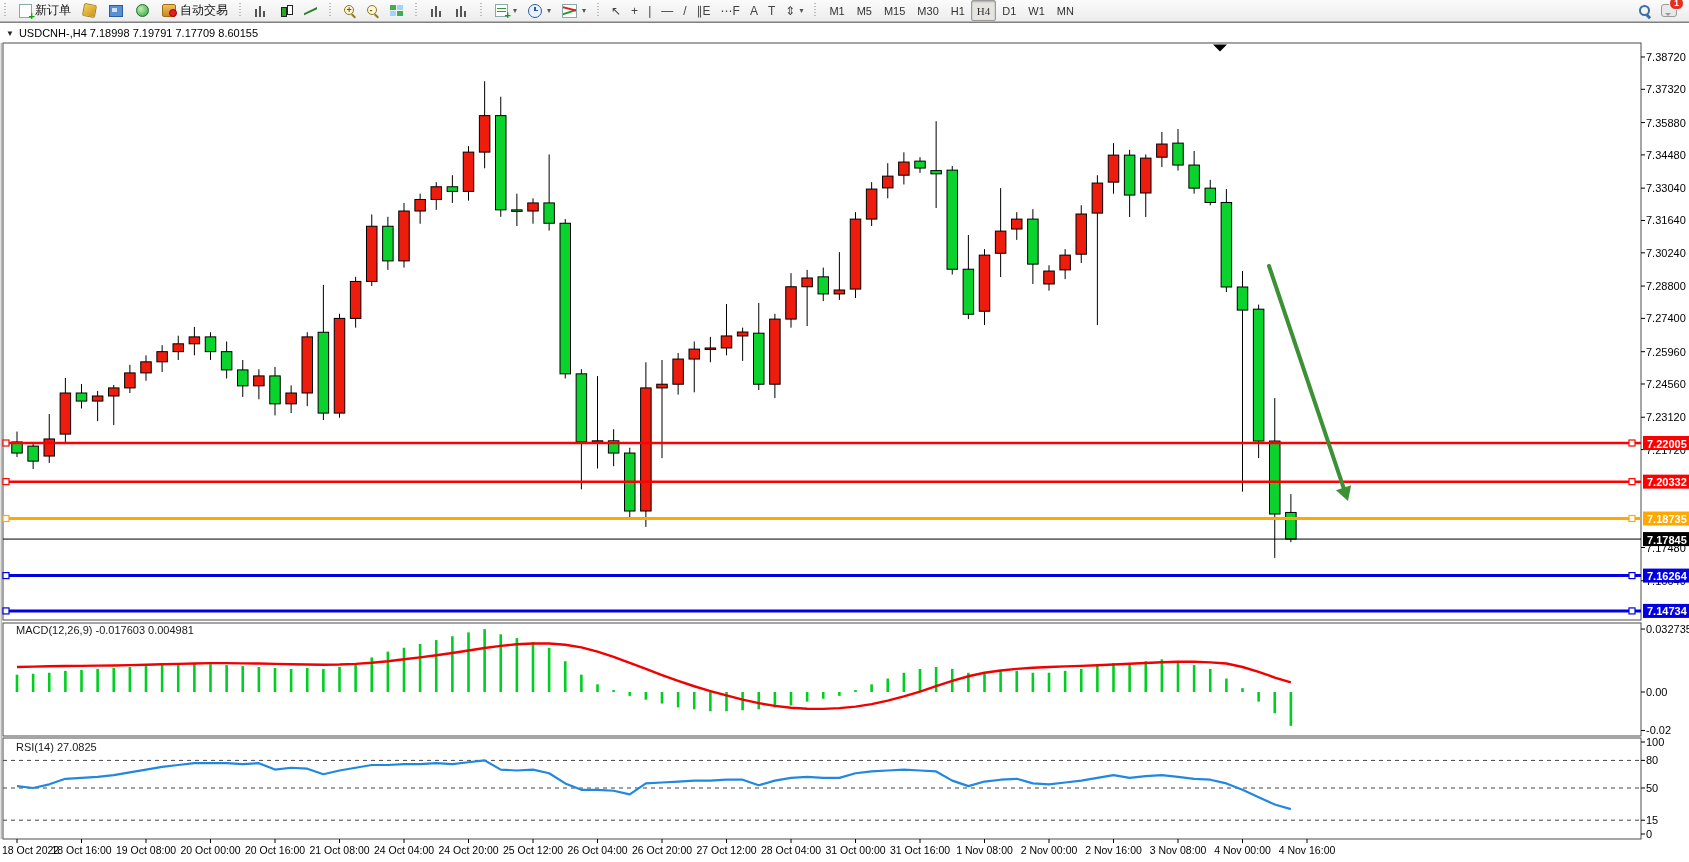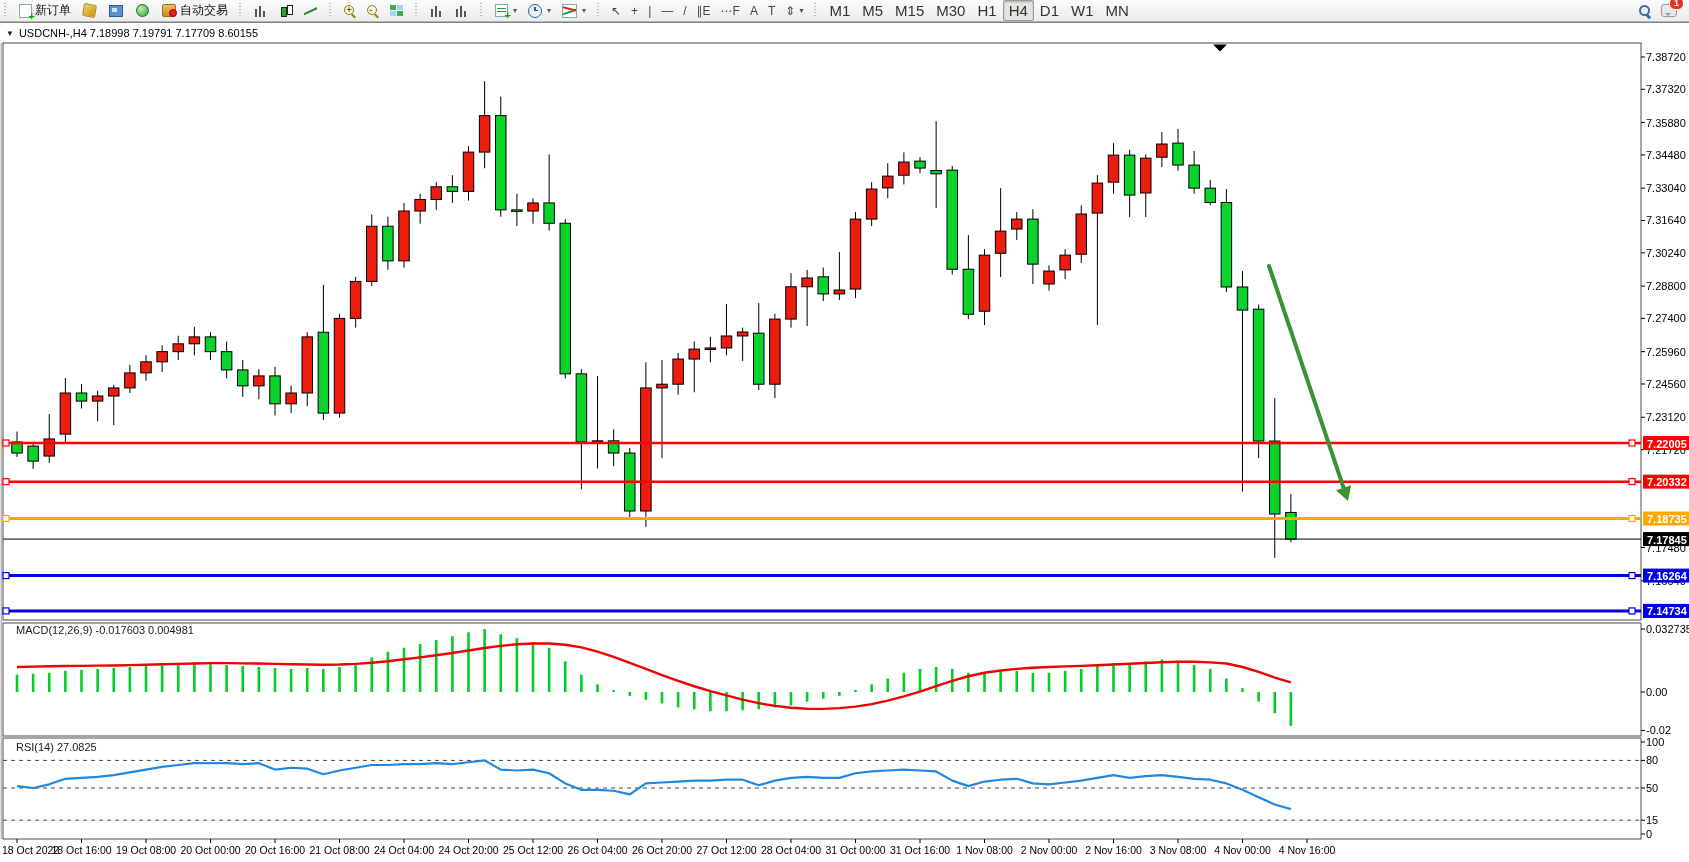--- a/index.html
+++ b/index.html
@@ -7,23 +7,23 @@
   
   #toolbar{position:absolute;left:0;top:0;width:1689px;height:21px;
     background:linear-gradient(#fbfbfb,#ececec);border-bottom:1px solid #b8b4ae;
     display:flex;align-items:center;font-size:12px;color:#222;}
   .tb-group{display:flex;align-items:center;height:21px;padding:0 2px;}
   .grip{width:5px;height:15px;margin:0 3px;
     background-image:repeating-linear-gradient(#bbb 0 1px,transparent 1px 3px);
     background-size:2px 100%;background-repeat:repeat-y;background-position:1px 0;}
   .tb-btn{display:flex;align-items:center;gap:3px;padding:1px 4px;border:1px solid transparent;
     border-radius:2px;height:17px;cursor:default;white-space:nowrap;}
-  .tb-btn.active{background:#e6e4df;border:1px solid #9a9a9a;box-shadow:inset 0 1px 2px rgba(0,0,0,.25);}
+  .tb-btn.active{background:#e6e4df;border:1px solid #9a9a9a;box-shadow:inset 0 1px 2px rgba(0,0,0,.25);font-family:Liberation Serif, serif;}
   .tb-label{font-size:12px;color:#111;}
-  .tf-btn{padding:1px 5px;font-size:15px;color:#333;}
+  .tf-btn{padding:1px 5px;font-size:11px;color:#333;}
   .glyph{font-size:12px;color:#444;line-height:14px;}
   .caret{font-size:8px;color:#555;margin-left:1px;}
   
   .ic{position:relative;display:inline-block;width:15px;height:14px;}
   .ic-neworder{background:#fff;border:1px solid #8aa;width:11px;height:12px;margin-left:1px;}
   .ic-neworder::after{content:"+";position:absolute;right:-4px;bottom:-5px;color:#0a0;font-weight:bold;font-size:11px;}
   .ic-profile{width:11px;height:11px;background:linear-gradient(135deg,#f3d25a,#c99416);transform:rotate(10deg);border-radius:2px;border:1px solid #a67c10;margin:1px 2px;}
   .ic-market{width:12px;height:10px;background:#5a8fd4;border:1px solid #2b5c9e;margin:2px 1px;}
   .ic-market::after{content:"";position:absolute;left:2px;top:2px;width:5px;height:4px;background:#cfe2ff;}
   .ic-signal{width:11px;height:11px;border-radius:50%;background:radial-gradient(circle at 35% 35%,#bff0b0,#2d9e3a);border:1px solid #1c7027;margin:1px 2px;}

